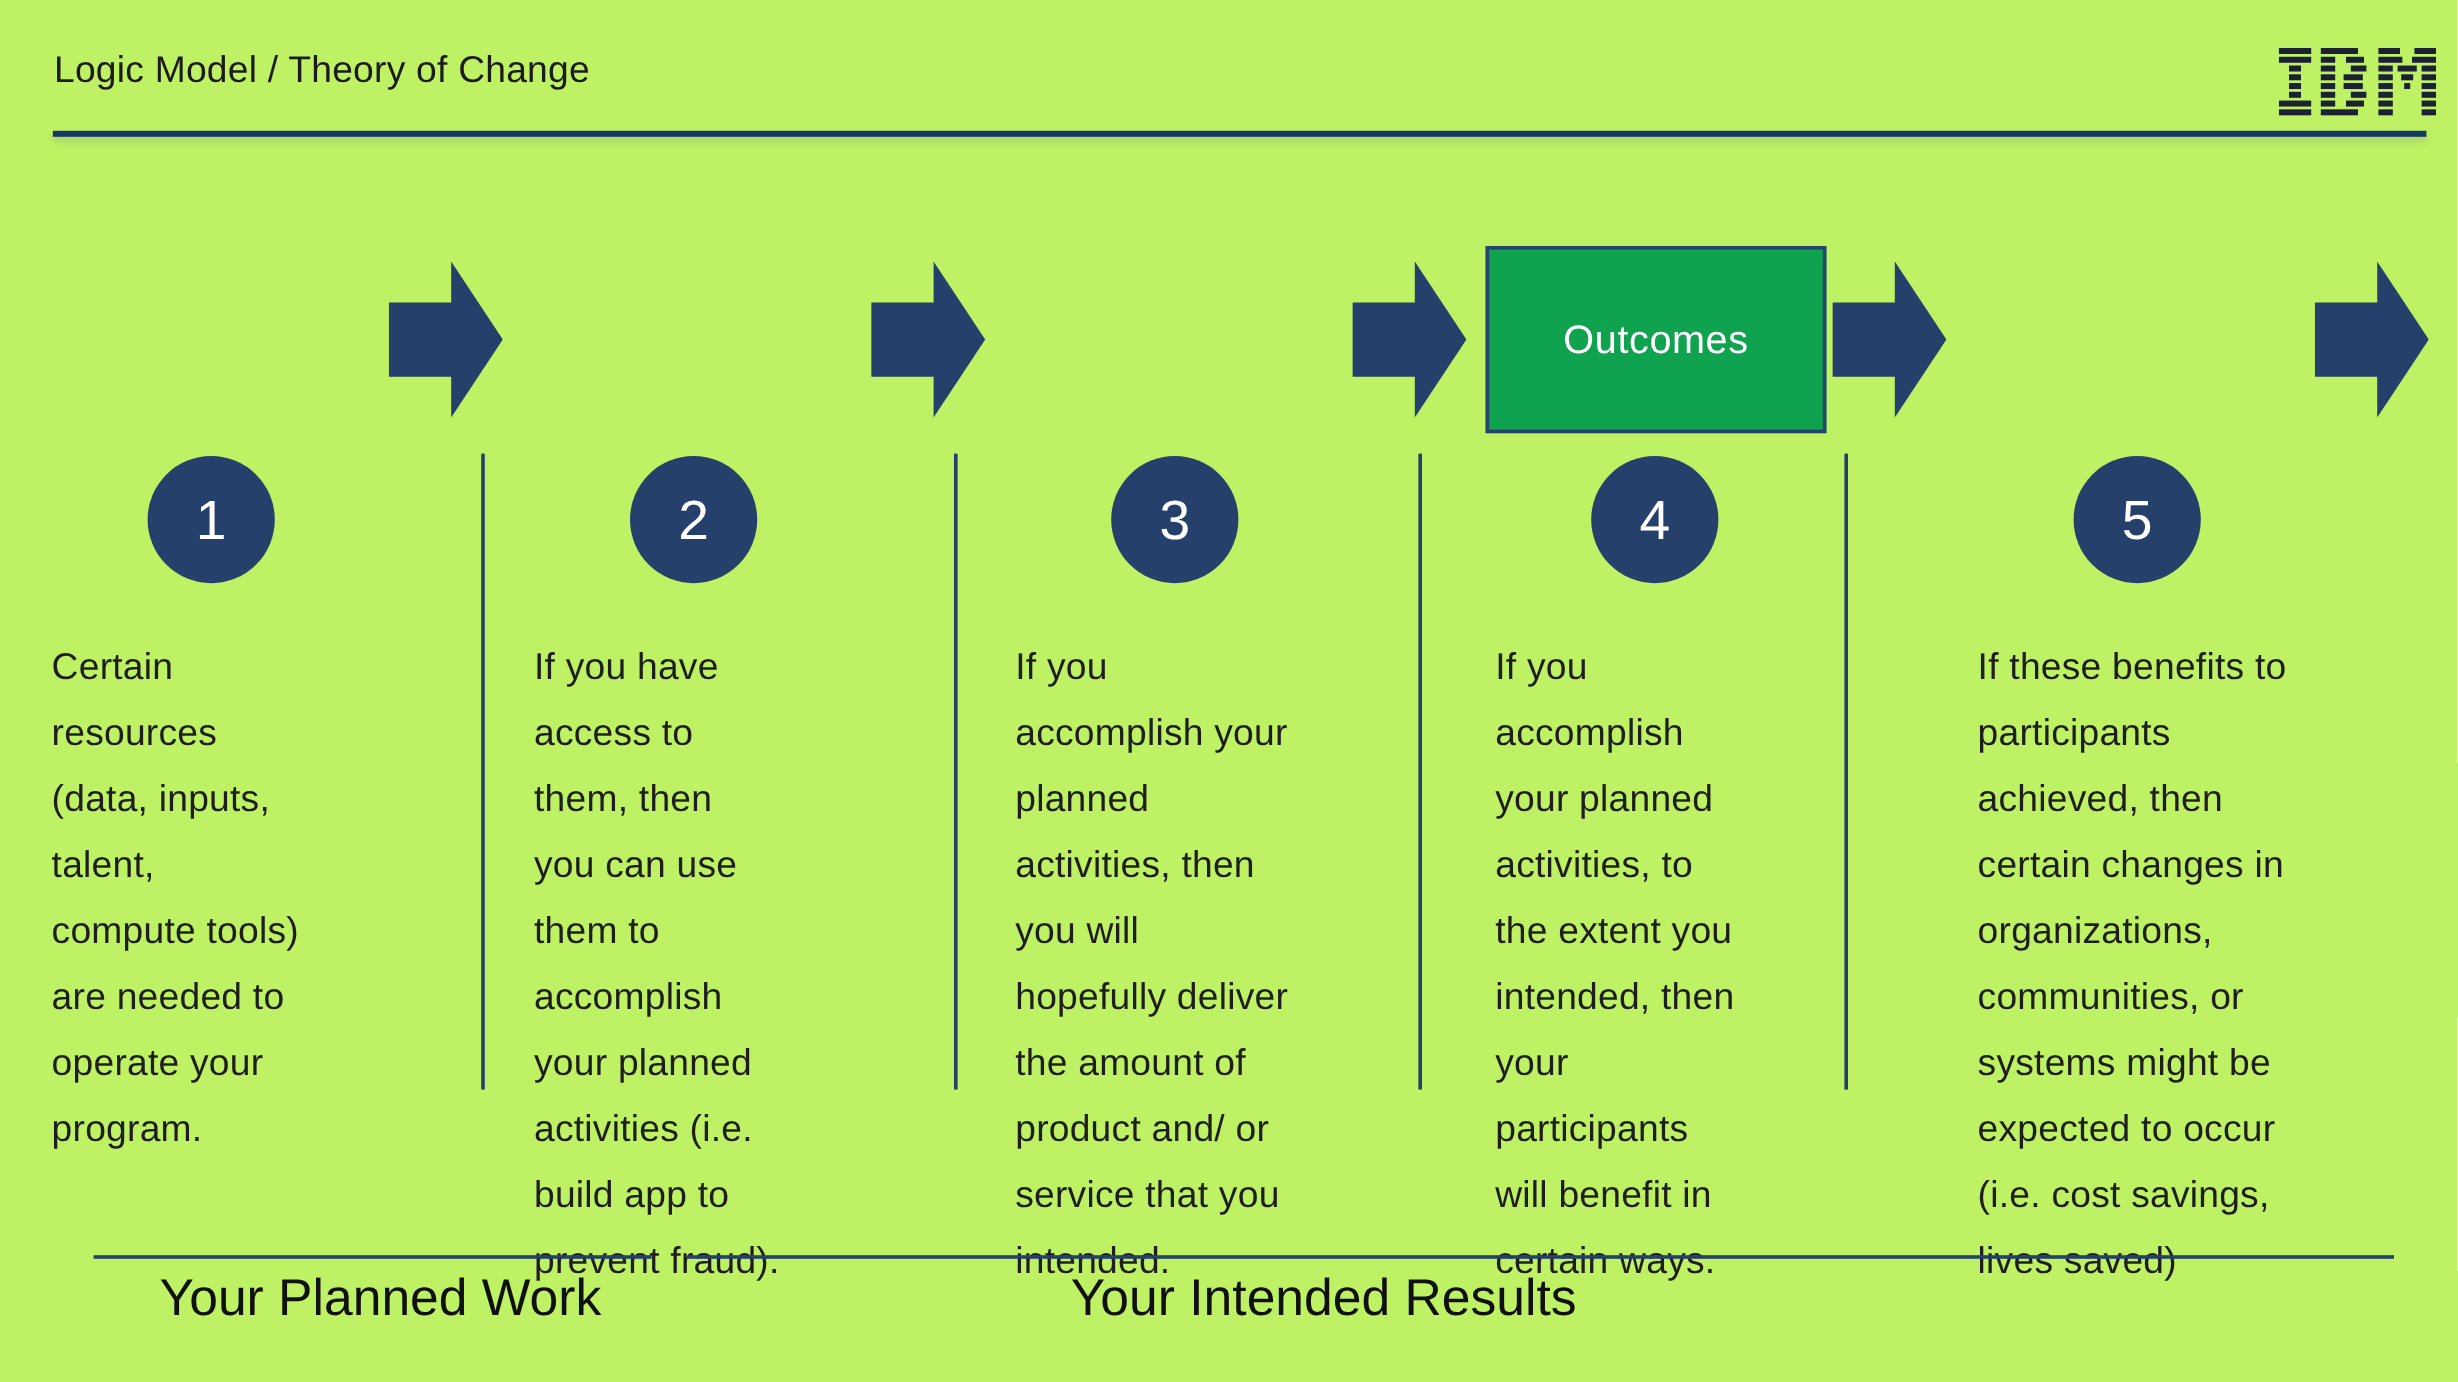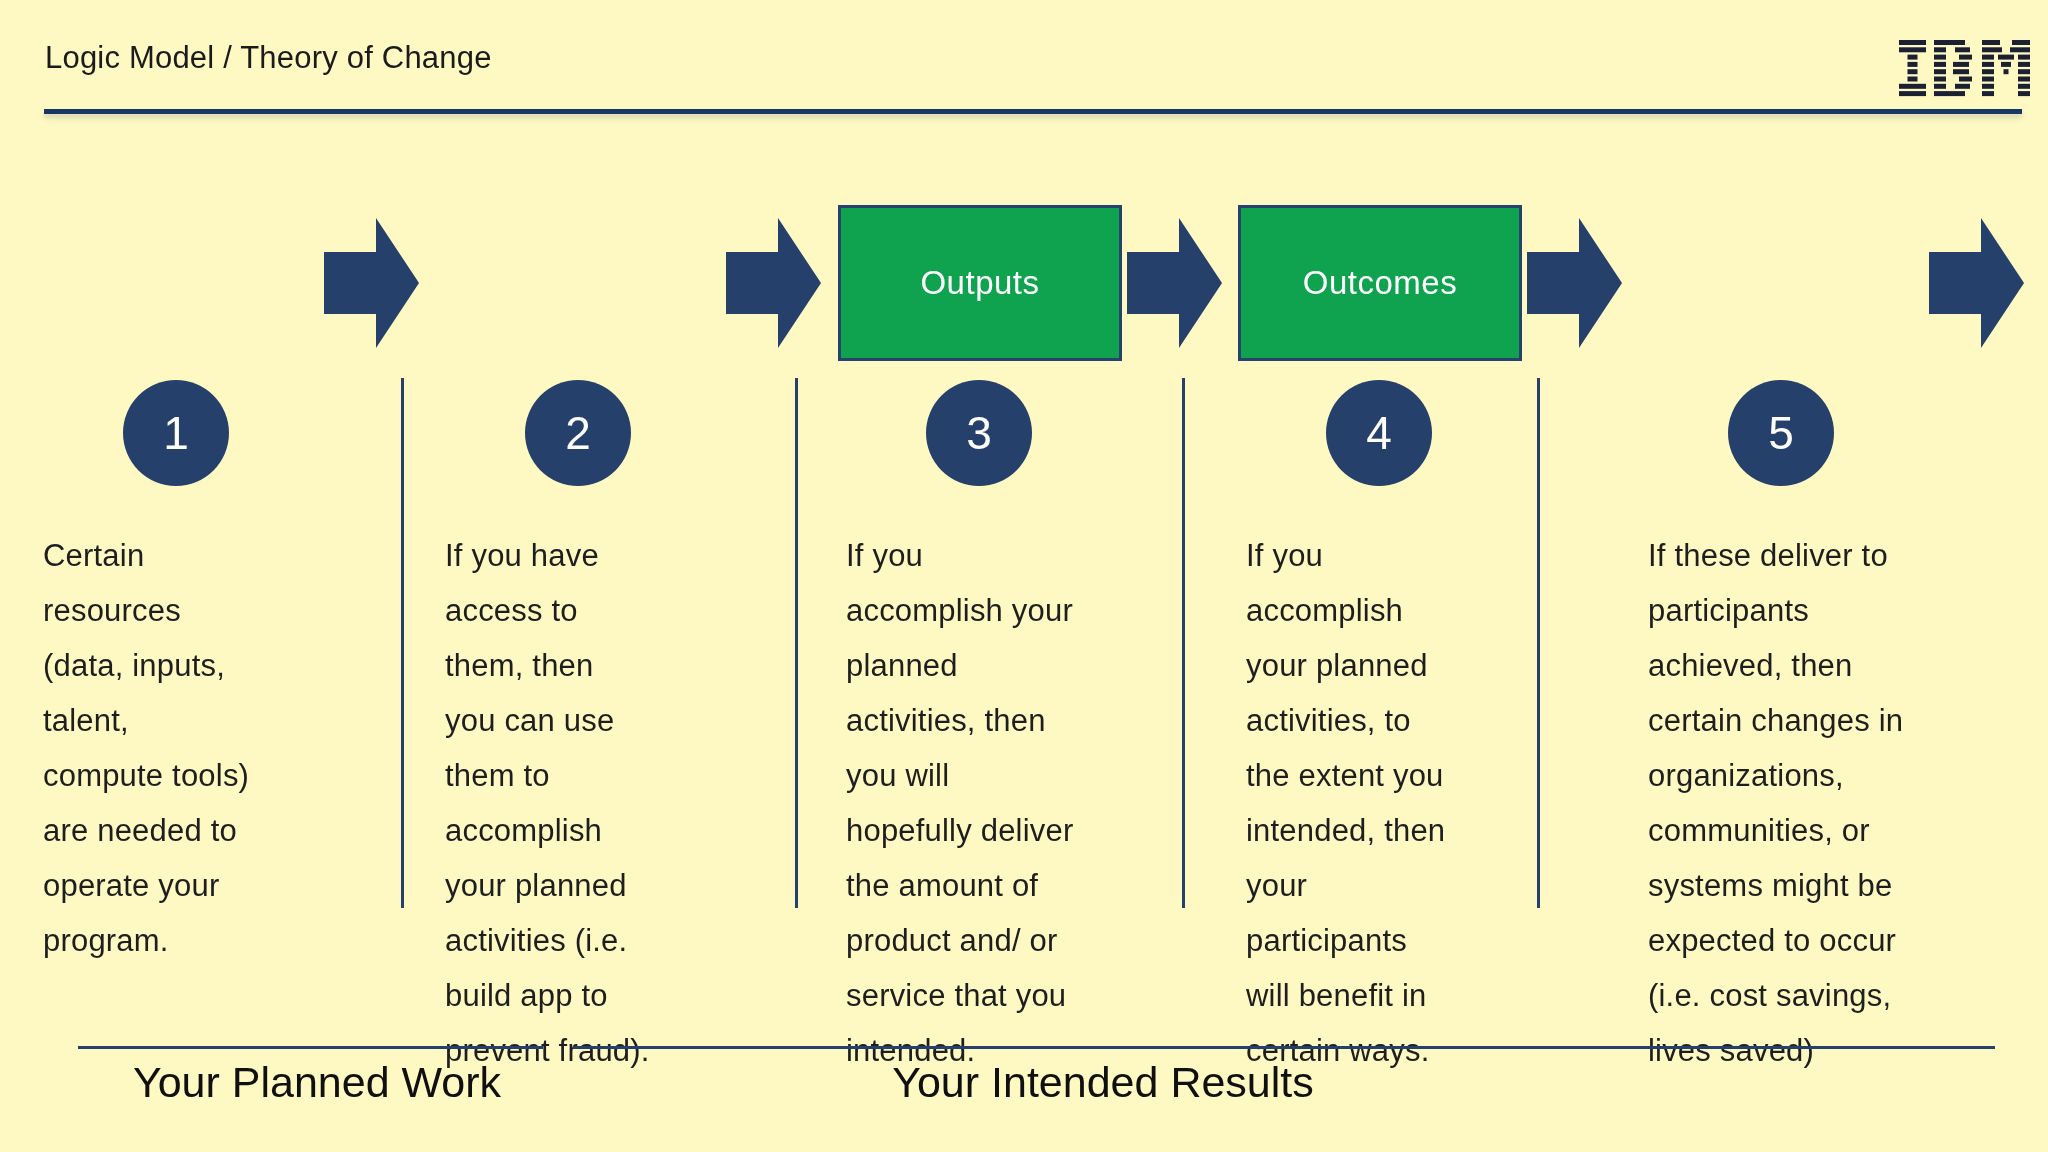--- a/index.html
+++ b/index.html
@@ -1,18 +1,18 @@
 <!DOCTYPE html>
 <html style="--green: #0FA34F; --navy: #25406A; --rule: #163663;"><head>
 <meta charset="utf-8">
 <style>
   html,body{margin:0;padding:0;background:#ffffff;}
   .slide{
     position:relative; width:2048px; height:1152px; overflow:hidden;
-    background:#fef9c3; font-family:"Liberation Sans", sans-serif;
+    background:#bef264; font-family:"Liberation Sans", sans-serif;
   }
   
   .page-title{
     position:absolute; left:45px; top:40px; margin:0;
     font-size:31px; font-weight:400; color:#1b1b1b; letter-spacing:.2px;
   }
   .title-rule{
     position:absolute; left:44px; top:109px; width:1978px; height:5px;
     background:var(--rule,#163663);
     box-shadow:0 4px 5px rgba(110,110,130,.28);
@@ -143,23 +143,20 @@
 you can use
 them to
 accomplish
 your planned
 activities (i.e.
 build app to
 prevent fraud).</p>
   </div>
 
   <div class="stage" style="left:838px">
-    <div class="stage-box">
-      <span>Outputs</span>
-    </div>
     <svg class="flow-arrow" width="95" height="150" viewBox="0 0 95 150">
       <polygon points="0,44 52,44 52,10 95,75 52,140 52,106 0,106" fill="#25406A"></polygon>
     </svg>
     <div class="stage-num">
       <span>3</span>
     </div>
     <p class="stage-desc">If you
 accomplish your
 planned
 activities, then
@@ -193,21 +190,21 @@
 certain ways.</p>
   </div>
 
   <div class="stage" style="left:1640px">
     <svg class="flow-arrow" width="95" height="150" viewBox="0 0 95 150">
       <polygon points="0,44 52,44 52,10 95,75 52,140 52,106 0,106" fill="#25406A"></polygon>
     </svg>
     <div class="stage-num">
       <span>5</span>
     </div>
-    <p class="stage-desc">If these deliver to
+    <p class="stage-desc">If these benefits to
 participants
 achieved, then
 certain changes in
 organizations,
 communities, or
 systems might be
 expected to occur
 (i.e. cost savings,
 lives saved)</p>
   </div>

